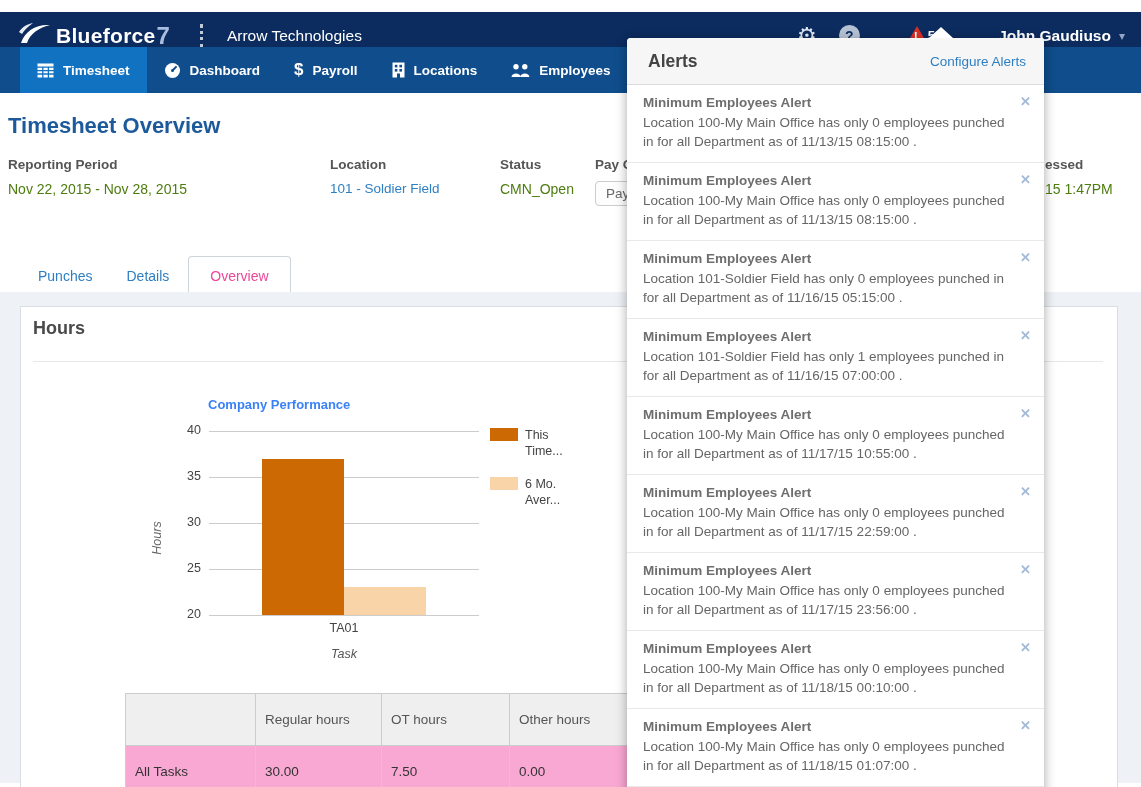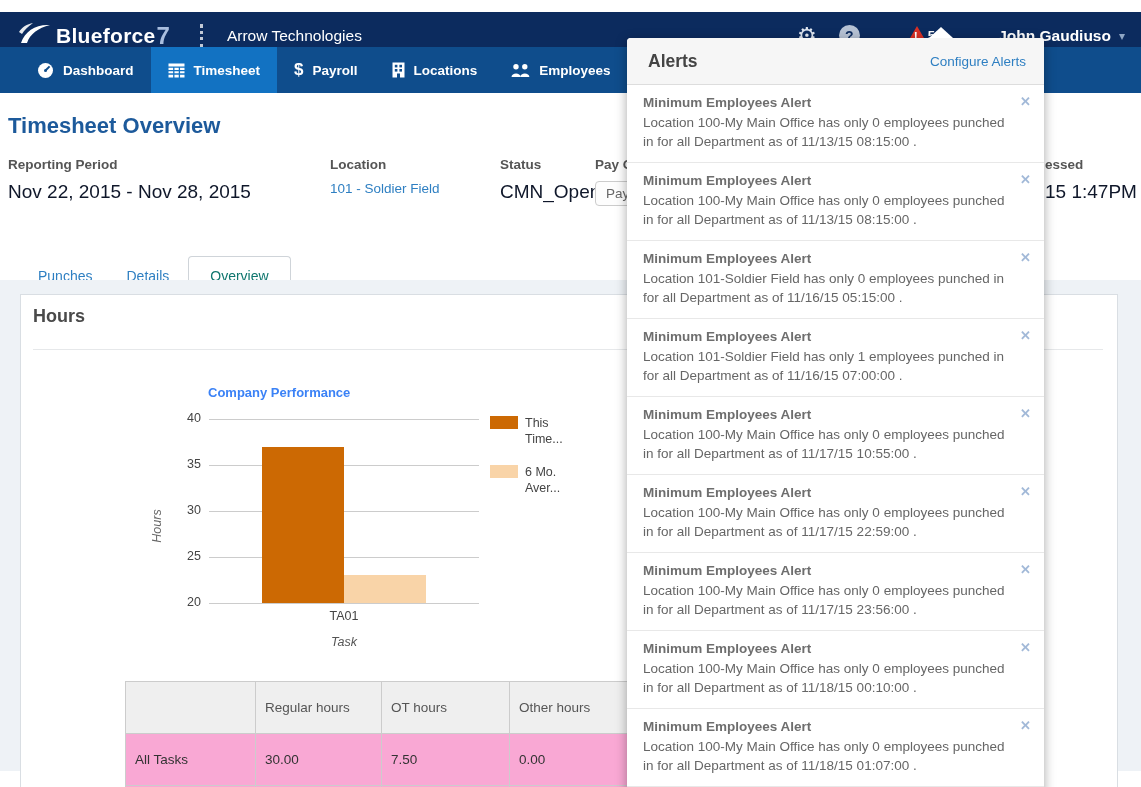--- a/index.html
+++ b/index.html
@@ -38,40 +38,40 @@
               color:#fff; font-size:13.5px; font-weight:bold; cursor:pointer; }
   .nav-item .nav-ic { margin-right:9px; display:flex; align-items:center; }
   .nav-item.active { background:#1272c2; }
   .nav-dollar { color:#fff; font-size:17px; font-weight:bold; }
 
   
   .page-head { position:absolute; left:0; top:93px; width:1141px; height:160px; background:#fff; }
   .page-title { position:absolute; left:8px; top:20px; color:#1d5a9b; font-size:22px; font-weight:bold; }
   .field { position:absolute; top:64px; }
   .field .f-label { color:#555; font-size:13.5px; font-weight:bold; margin-bottom:9px; }
-  .field .f-value { color:#0f172a; font-size:19px; }
+  .field .f-value { color:#4d7c0f; font-size:14px; }
   .field .f-link  { color:#2e7fc2; font-size:13.5px; cursor:pointer; }
   .f-reporting { left:8px; }
   .f-location  { left:330px; }
   .f-status    { left:500px; }
   .f-paygroup  { left:595px; }
   .payg-btn { border:1px solid #ccc; border-radius:4px; background:#fdfdfd; color:#666;
               font-size:13.5px; padding:4px 10px; width:70px; text-align:left; cursor:pointer; }
   .f-fragment  { left:1045px; }
 
   
   .tab-strip { position:absolute; left:0; top:253px; width:924px; height:43px; background:#fff;
                border-bottom:1px solid #d5d9dd; display:flex; align-items:flex-end; padding-left:38px; }
   .tab-link { color:#2e7fc2; font-size:14px; padding:11px 0; margin-right:34px; cursor:pointer; }
   .tab-active { background:#fff; border:1px solid #cfd4d9; border-bottom:1px solid #fff;
-                border-radius:4px 4px 0 0; color:#0f766e; font-size:14px; padding:11px 21px;
+                border-radius:4px 4px 0 0; color:#ec4899; font-size:14px; padding:11px 21px;
                 margin-bottom:-1px; margin-left:-15px; cursor:default; }
 
   
-  .tab-content { position:absolute; left:0; top:280px; width:1141px; height:491px; background:#eef2f6; }
+  .tab-content { position:absolute; left:0; top:292px; width:1141px; height:491px; background:#eef2f6; }
   .hours-card { position:absolute; left:20px; top:14px; width:1098px; height:620px;
                 background:#fff; border:1px solid #d9dee3; }
   .hours-title { position:absolute; left:12px; top:11px; color:#4a4a4a; font-size:18px; font-weight:bold; }
   .hours-rule { position:absolute; left:12px; right:14px; top:54px; border-top:1px solid #e6e8ea; }
 
   
   .chart { position:absolute; left:110px; top:84px; width:480px; height:300px; font-size:12px; }
   .chart-title { position:absolute; left:77px; top:6px; color:#3b82f6; font-size:13px; font-weight:bold; }
   .chart-ylabel { position:absolute; left:-4px; top:140px; width:60px; text-align:center;
                   color:#666; font-style:italic; font-size:12.5px; transform:rotate(-90deg); }
@@ -140,40 +140,40 @@
         <span class="alert-count">58</span>
       </span>
       <span class="user-group">
         <span class="user-name">John Gaudiuso</span>
         <span class="user-caret">▾</span>
       </span>
     </div>
   </div>
 
   <div class="navbar">
-    <div class="nav-item">
-      <span class="nav-ic">
-        <svg width="17" height="17" viewBox="0 0 17 17">
-          <circle cx="8.5" cy="8.5" r="7.5" fill="#fff"></circle>
-          <path d="M8.5 8.5 L12.6 4.4" stroke="#0f4d8c" stroke-width="2"></path>
-          <circle cx="8.5" cy="8.5" r="1.5" fill="#0f4d8c"></circle>
-        </svg>
-      </span>
-      <span>Dashboard</span>
-    </div>
     <div class="nav-item active">
       <span class="nav-ic">
         <svg width="17" height="15" viewBox="0 0 17 15">
           <rect x="0.5" y="0.5" width="16" height="14" fill="#fff"></rect>
           <g stroke="#1272c2" stroke-width="1.3" fill="none">
             <path d="M0 4.2 H17 M0 7.6 H17 M0 11 H17 M5.8 4.2 V15 M11.4 4.2 V15"></path>
           </g>
         </svg>
       </span>
       <span>Timesheet</span>
+    </div>
+    <div class="nav-item">
+      <span class="nav-ic">
+        <svg width="17" height="17" viewBox="0 0 17 17">
+          <circle cx="8.5" cy="8.5" r="7.5" fill="#fff"></circle>
+          <path d="M8.5 8.5 L12.6 4.4" stroke="#0f4d8c" stroke-width="2"></path>
+          <circle cx="8.5" cy="8.5" r="1.5" fill="#0f4d8c"></circle>
+        </svg>
+      </span>
+      <span>Dashboard</span>
     </div>
     <div class="nav-item">
       <span class="nav-ic nav-dollar">$</span>
       <span>Payroll</span>
     </div>
     <div class="nav-item">
       <span class="nav-ic">
         <svg width="13" height="16" viewBox="0 0 13 16">
           <rect x="0.5" y="0.5" width="12" height="15" fill="#fff"></rect>
           <g fill="#0f4d8c">

